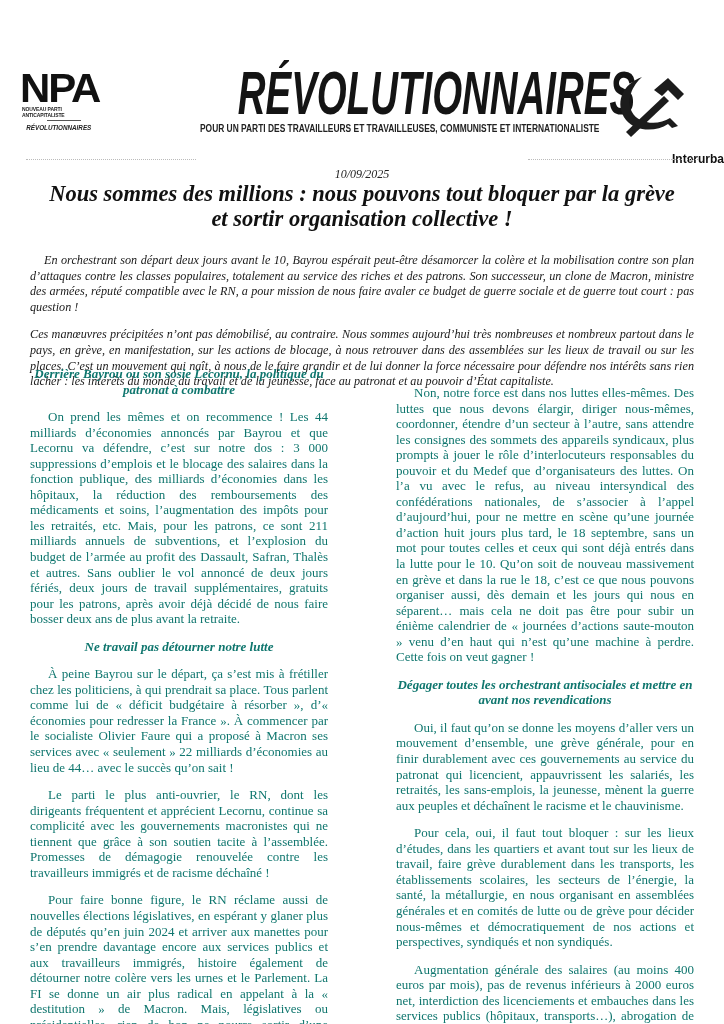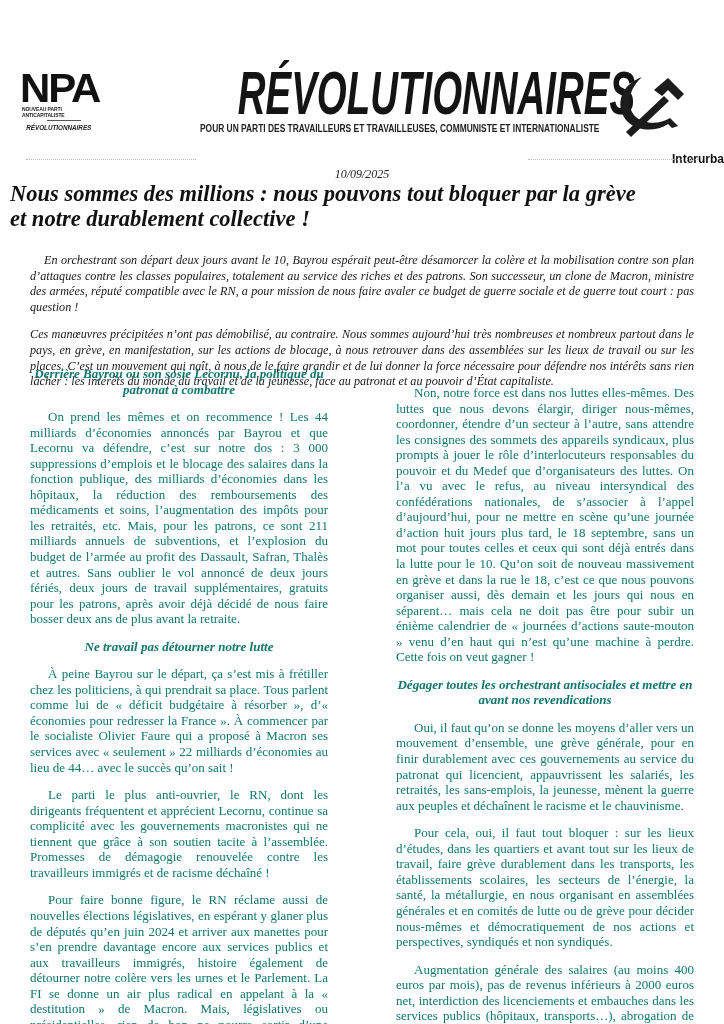--- a/index.html
+++ b/index.html
@@ -20,21 +20,21 @@
   .hammer { position: absolute; left: 612px; top: 74px; width: 78px; height: 64px; }
 
   
   .loc-row { position: absolute; top: 152px; left: 0; width: 724px; height: 16px; }
   .dots { position: absolute; top: 7px; height: 0; border-top: 1px dotted #bbb; }
   .dots.left { left: 26px; width: 170px; }
   .dots.right { left: 528px; width: 170px; }
   .location { position: absolute; left: 0; width: 724px; top: 0; text-align: right; font-family: "Liberation Sans", sans-serif; font-weight: bold; font-size: 12px; color: #111; margin-left: 42px; }
   .date { position: absolute; top: 167px; left: 0; width: 724px; text-align: center; font-family: "Liberation Serif", serif; font-style: italic; font-size: 12px; color: #222; }
 
-  .headline { position: absolute; top: 181px; left: 10px; width: 704px; font-family: "Liberation Serif", serif; font-style: italic; font-weight: bold; font-size: 22.5px; line-height: 25px; color: #111; }
+  .headline { position: absolute; top: 181px; left: 10px; width: 704px; text-align: center; font-family: "Liberation Serif", serif; font-style: italic; font-weight: bold; font-size: 22.5px; line-height: 25px; color: #111; }
 
   
   .intro { position: absolute; top: 241px; left: 18px; width: 688px; font-family: "Liberation Serif", serif; font-style: italic; font-size: 12.2px; line-height: 15.6px; text-align: justify; color: #1a1a1a; }
   .intro p { margin: 12px; }
   .intro p.indent { text-indent: 14px; }
 
   
   .col { position: absolute; top: 366px; width: 322px; font-family: "Liberation Serif", serif; font-size: 13px; line-height: 15.55px; color: #0f766e; text-align: justify; }
   .col.left { left: 18px; }
   .col.right { left: 384px; top: 373px; }
@@ -70,21 +70,21 @@
 
   <div class="loc-row">
     <div class="dots left"></div>
     <div class="location">Interurbain Isère</div>
     <div class="dots right"></div>
   </div>
   <div class="date">10/09/2025</div>
 
   <div class="headline">
     <div>Nous sommes des millions : nous pouvons tout bloquer par la grève</div>
-    <div>et notre durablement collective !</div>
+    <div>et sortir organisation collective !</div>
   </div>
 
   <div class="intro">
     <p class="indent">En orchestrant son départ deux jours avant le 10, Bayrou espérait peut-être désamorcer la colère et la mobilisation contre son plan d’attaques contre les classes populaires, totalement au service des riches et des patrons. Son successeur, un clone de Macron, ministre des armées, réputé compatible avec le RN, a pour mission de nous faire avaler ce budget de guerre sociale et de guerre tout court : pas question !</p>
     <p>Ces manœuvres précipitées n’ont pas démobilisé, au contraire. Nous sommes aujourd’hui très nombreuses et nombreux partout dans le pays, en grève, en manifestation, sur les actions de blocage, à nous retrouver dans des assemblées sur les lieux de travail ou sur les places. C’est un mouvement qui naît, à nous de le faire grandir et de lui donner la force nécessaire pour défendre nos intérêts sans rien lâcher : les intérêts du monde du travail et de la jeunesse, face au patronat et au pouvoir d’État capitaliste.</p>
   </div>
 
   <div class="col left">
     <h3>Derrière Bayrou ou son sosie Lecornu, la politique du patronat à combattre</h3>
     <p>On prend les mêmes et on recommence ! Les 44 milliards d’économies annoncés par Bayrou et que Lecornu va défendre, c’est sur notre dos : 3 000 suppressions d’emplois et le blocage des salaires dans la fonction publique, des milliards d’économies dans les hôpitaux, la réduction des remboursements des médicaments et soins, l’augmentation des impôts pour les retraités, etc. Mais, pour les patrons, ce sont 211 milliards annuels de subventions, et l’explosion du budget de l’armée au profit des Dassault, Safran, Thalès et autres. Sans oublier le vol annoncé de deux jours fériés, deux jours de travail supplémentaires, gratuits pour les patrons, après avoir déjà décidé de nous faire bosser deux ans de plus avant la retraite.</p>

